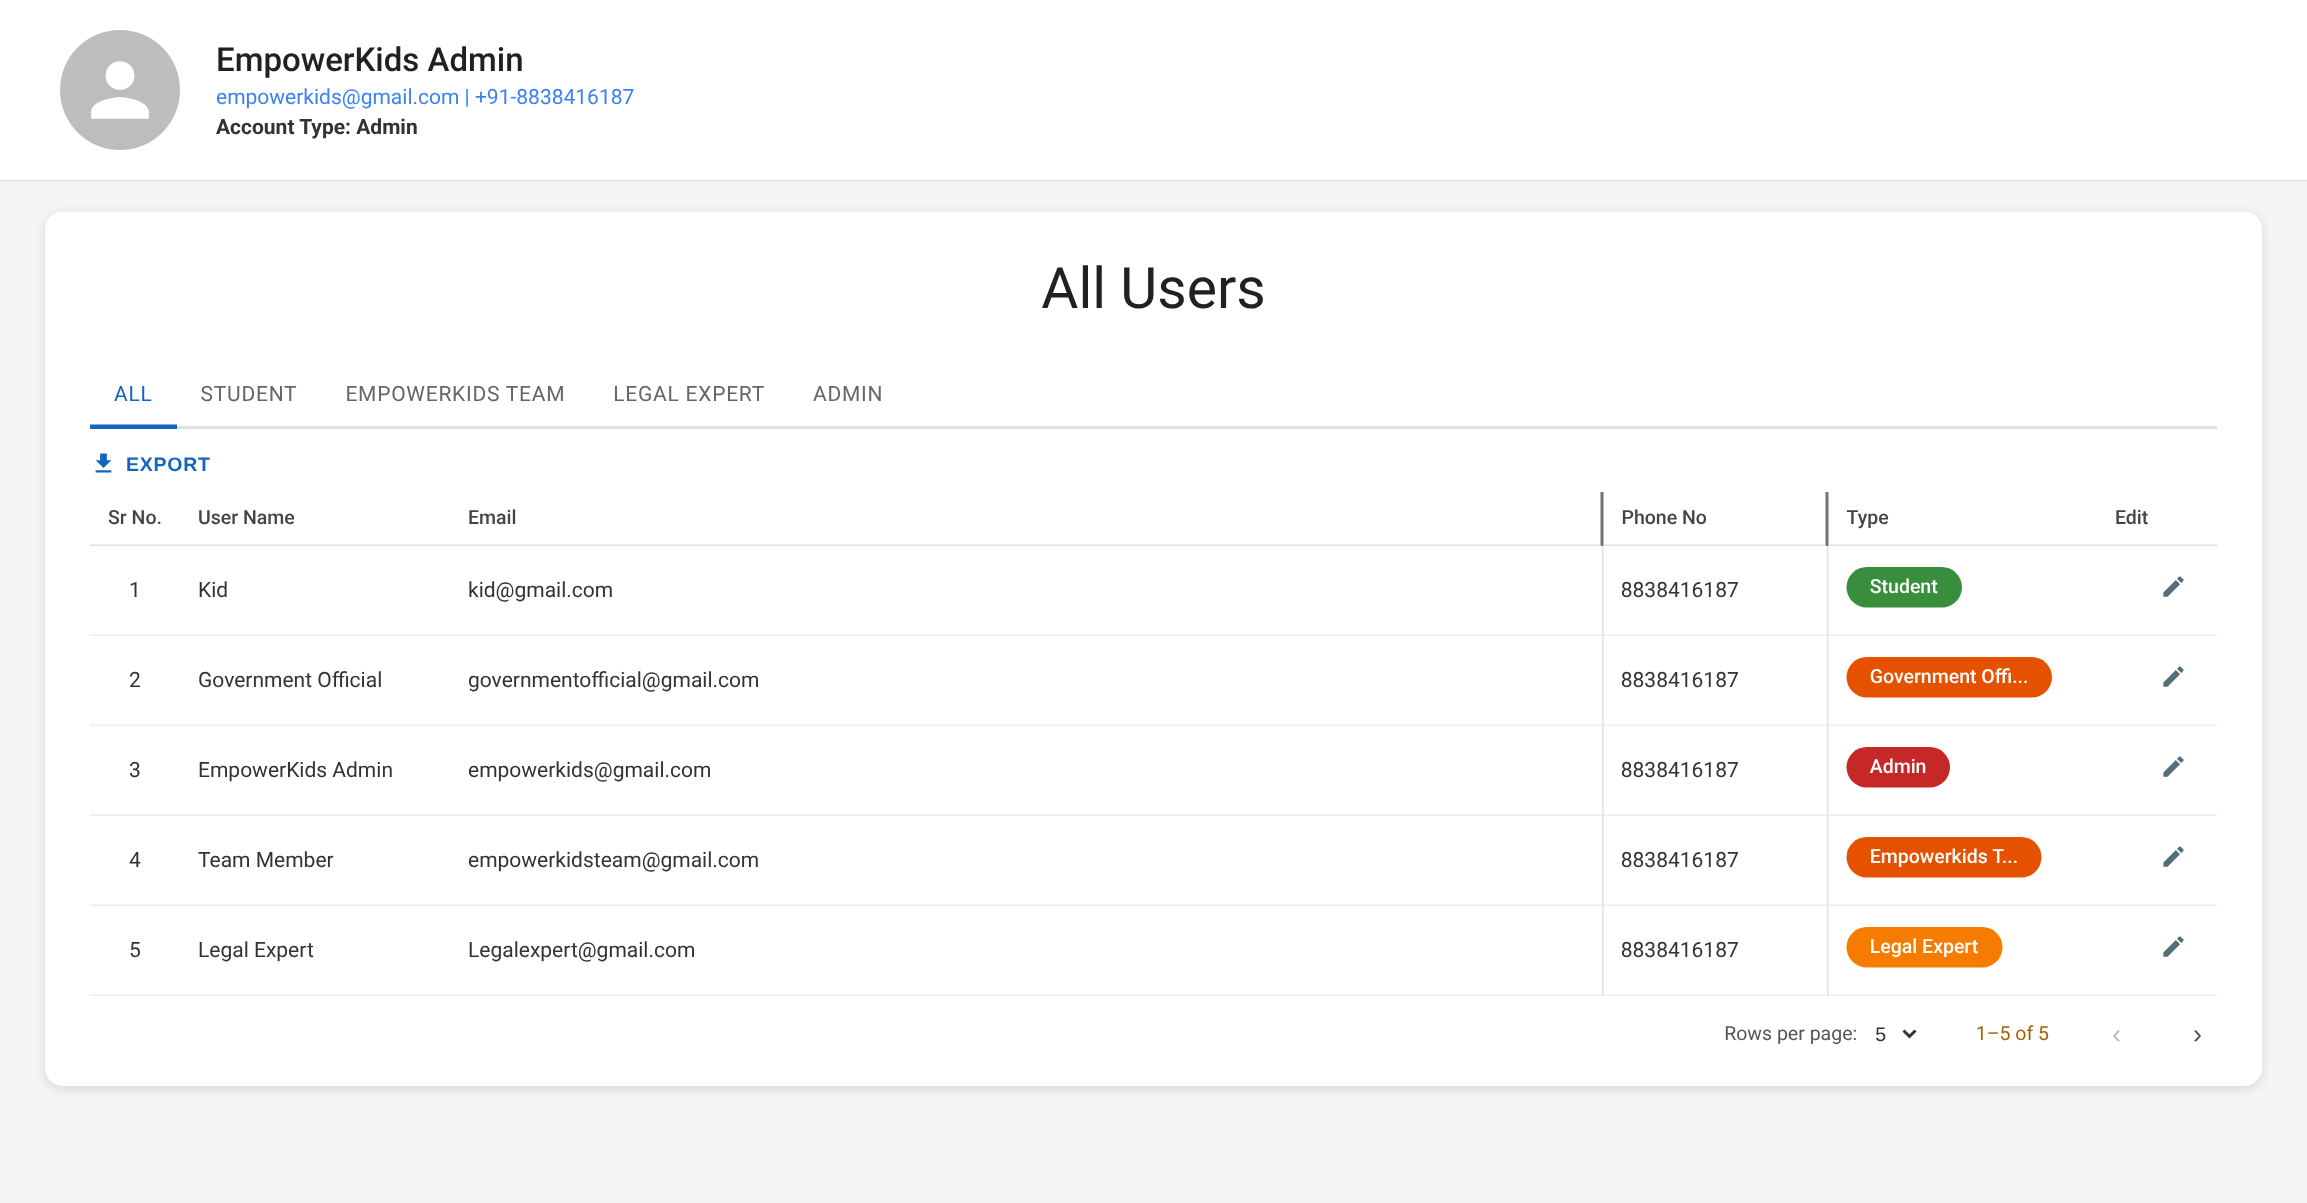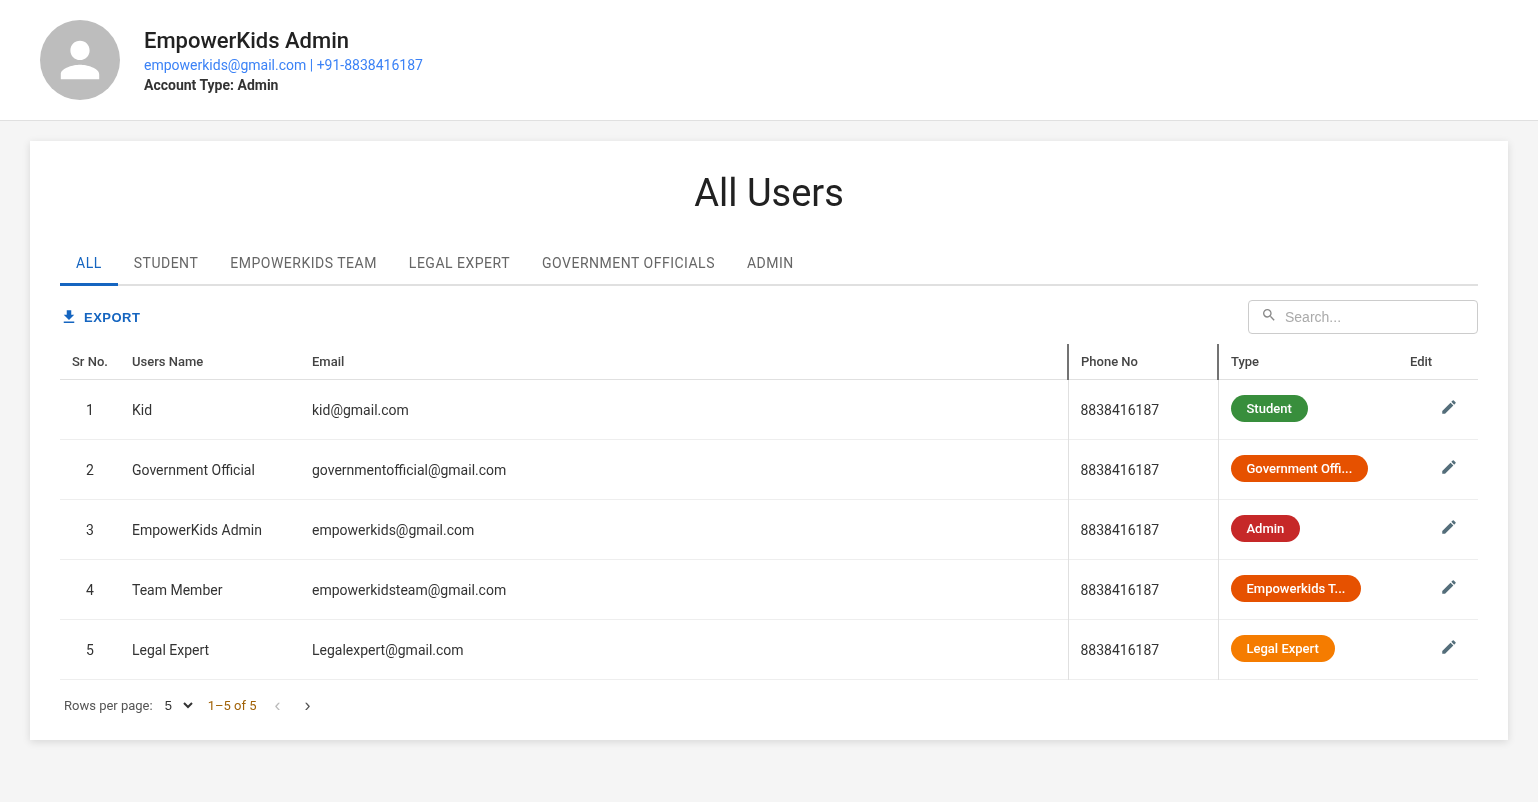--- a/index.html
+++ b/index.html
@@ -37,21 +37,21 @@
     .header-info { display: flex; flex-direction: column; gap: 4px; }
     .header-name { font-size: 22px; font-weight: 500; color: #212121; }
     .header-contact { font-size: 14px; color: #3b82f6; }
     .header-account-type { font-size: 14px; color: #333; }
     .header-account-type span { font-weight: 700; }
 
     
     .main-container {
       margin: 20px 30px;
       background: #fff;
-      border-radius: 0;
+      border-radius: 12px;
       box-shadow: 0 2px 8px rgba(0,0,0,0.12);
       padding: 30px 30px 20px;
     }
 
     .page-title {
       text-align: center;
       font-size: 38px;
       font-weight: 400;
       color: #212121;
       margin-bottom: 28px;
@@ -188,22 +188,23 @@
       cursor: pointer;
       color: #546e7a;
       font-size: 18px;
       padding: 4px 8px;
     }
 
     
     .table-footer {
       display: flex;
       align-items: center;
+      justify-content: flex-end;
       padding: 14px 4px 4px;
-      gap: 12px;
+      gap: 36px;
       font-size: 13px;
       color: #555;
     }
     .rows-per-page {
       display: flex;
       align-items: center;
       gap: 8px;
     }
     .rows-select {
       border: none;
@@ -246,46 +247,37 @@
 
 <div class="main-container">
 
   <h1 class="page-title">All Users</h1>
 
   <div class="tabs">
     <div class="tab-item active">ALL</div>
     <div class="tab-item">STUDENT</div>
     <div class="tab-item">EMPOWERKIDS TEAM</div>
     <div class="tab-item">LEGAL EXPERT</div>
-    <div class="tab-item">GOVERNMENT OFFICIALS</div>
     <div class="tab-item">ADMIN</div>
   </div>
 
   <div class="toolbar">
     <button class="export-btn">
       <svg class="export-icon" viewBox="0 0 24 24" fill="#1565c0">
         <path d="M19 9h-4V3H9v6H5l7 7 7-7zM5 18v2h14v-2H5z"></path>
       </svg>
       <span>EXPORT</span>
     </button>
-    <div class="search-box">
-      <span class="search-icon">
-        <svg width="16" height="16" viewBox="0 0 24 24" fill="#888">
-          <path d="M15.5 14h-.79l-.28-.27A6.471 6.471 0 0 0 16 9.5 6.5 6.5 0 1 0 9.5 16c1.61 0 3.09-.59 4.23-1.57l.27.28v.79l5 4.99L20.49 19l-4.99-5zm-6 0C7.01 14 5 11.99 5 9.5S7.01 5 9.5 5 14 7.01 14 9.5 11.99 14 9.5 14z"></path>
-        </svg>
-      </span>
-      <input class="search-input" type="text" placeholder="Search..." style="">
-    </div>
   </div>
 
   <table class="users-table">
     <thead>
       <tr>
         <th class="col-srno">Sr No.</th>
-        <th class="col-username">Users Name</th>
+        <th class="col-username">User Name</th>
         <th class="col-email">Email</th>
         <th class="col-phone separator">Phone No</th>
         <th class="col-type separator">Type</th>
         <th class="col-edit">Edit</th>
       </tr>
     </thead>
     <tbody id="table-body">
     <tr>
       <td class="col-srno">1</td>
       <td class="col-username">Kid</td>

